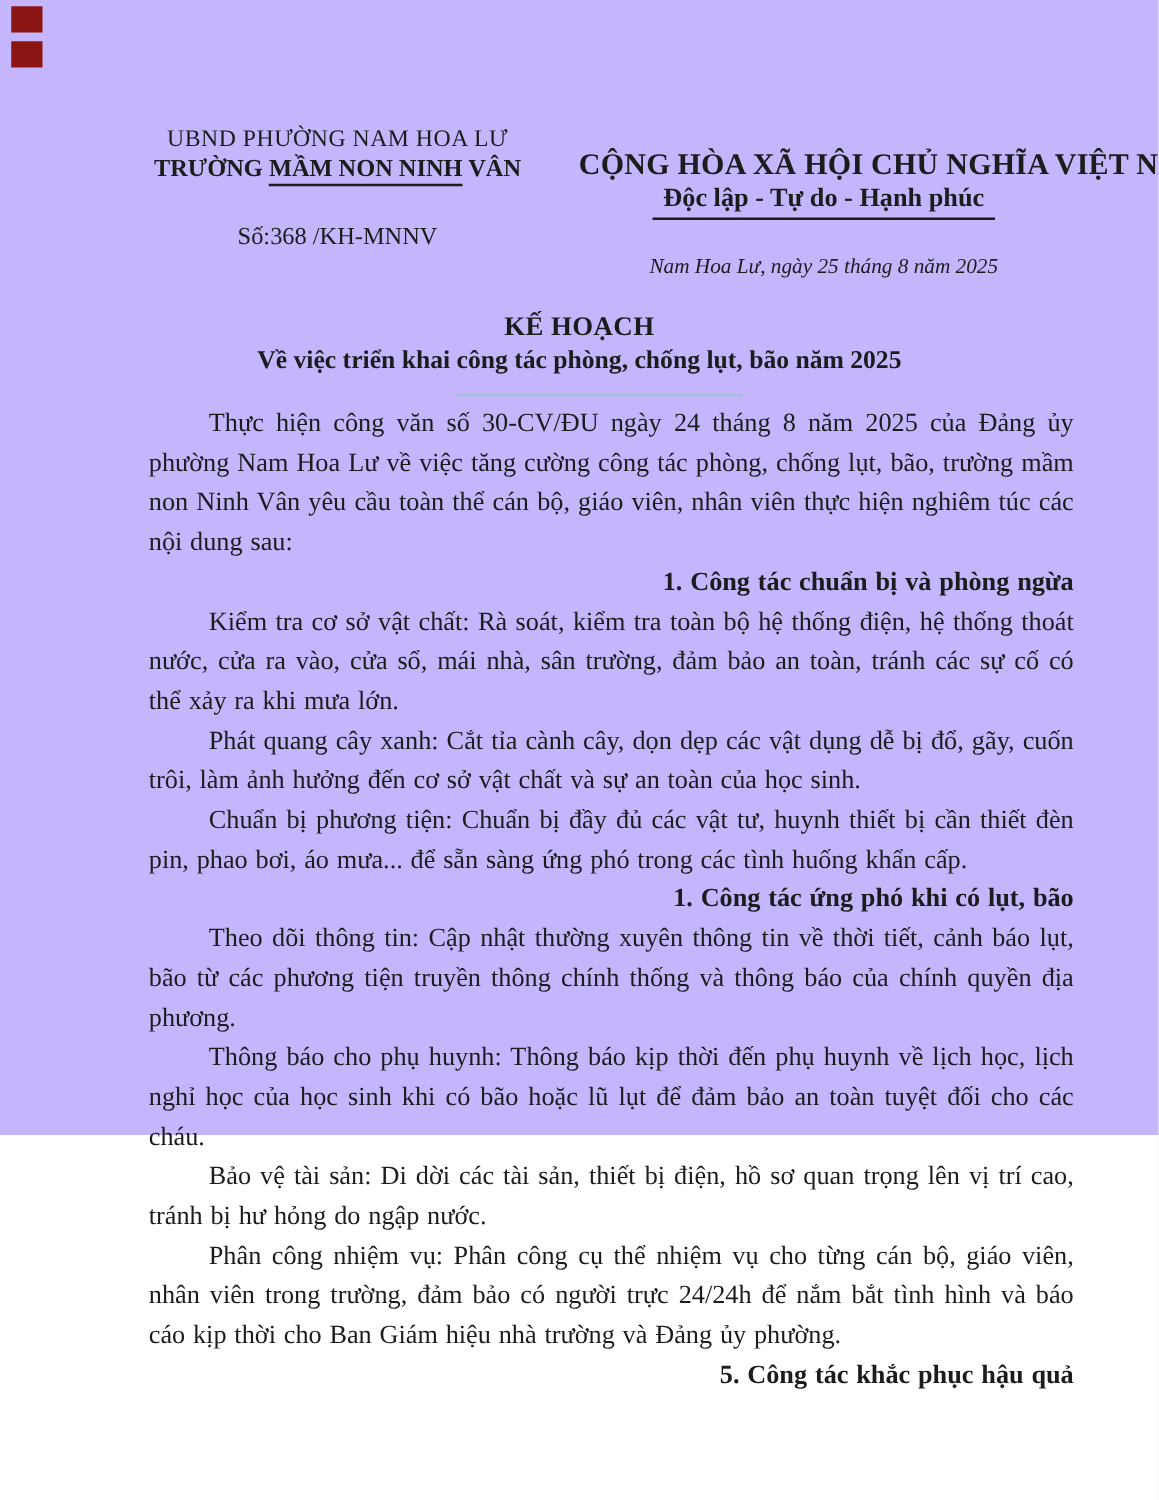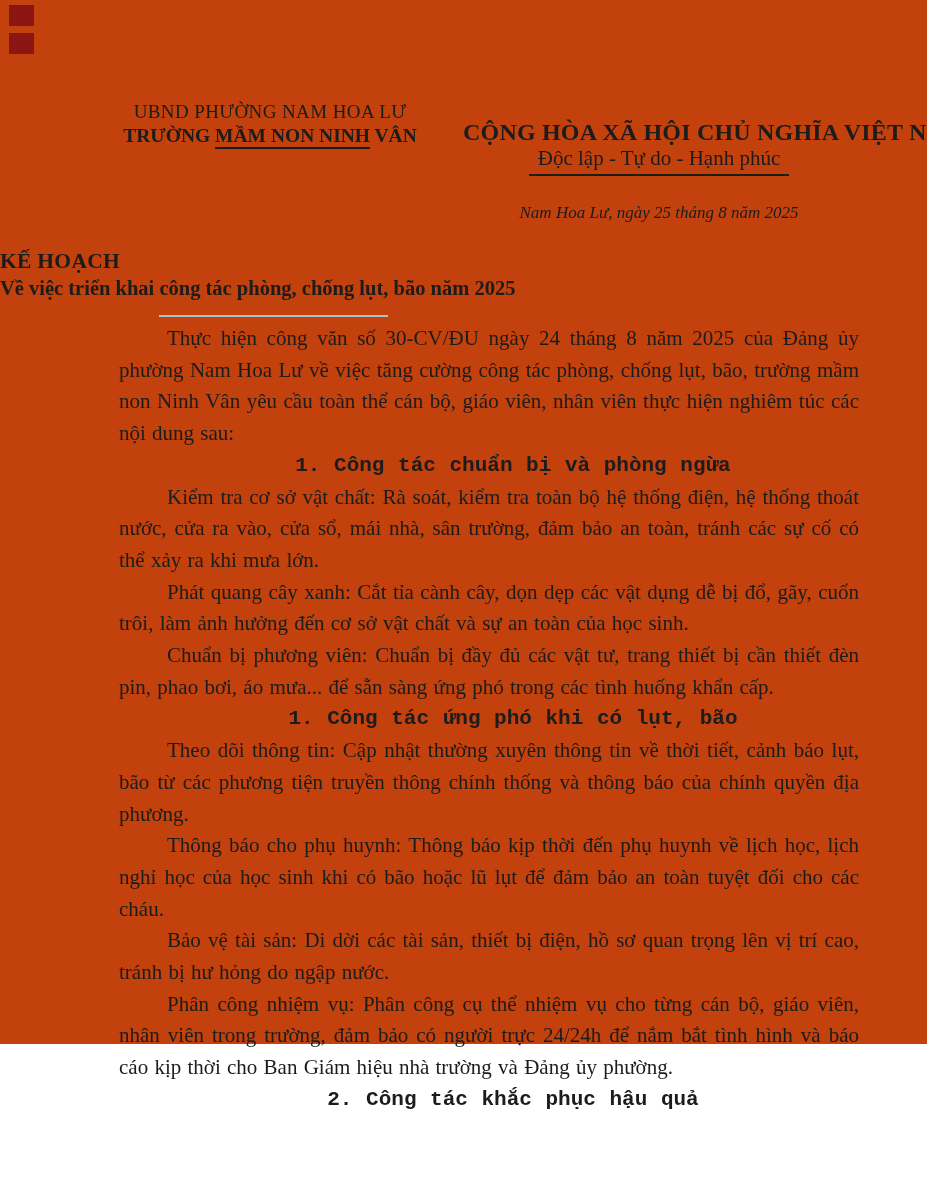--- a/index.html
+++ b/index.html
@@ -10,22 +10,22 @@
   body {
     width: 927px;
     height: 1200px;
     overflow: hidden;
     font-family: "Liberation Serif", "DejaVu Serif", serif;
     color: #1c1c1c;
   }
   .page {
     position: relative;
     width: 927px;
-    height: 1044px;
-    background: #c2410c;
+    height: 908px;
+    background: #c4b5fd;
   }
   
   .corner-marks {
     position: absolute;
     top: 5px;
     left: 9px;
   }
   .corner-mark {
     width: 25px;
     height: 21px;
@@ -72,36 +72,37 @@
     font-size: 24px;
     font-weight: bold;
     line-height: 23px;
     letter-spacing: 0.2px;
     white-space: nowrap;
     margin-top: 21px;
   }
   .hr-line2 {
     margin-top: 2px;
     font-size: 21px;
-    font-weight: normal;
+    font-weight: bold;
     white-space: nowrap;
   }
   .hr-line2 .u-wide {
     display: inline-block;
     border-bottom: 2px solid #1c1c1c;
     padding: 0 9px 3px 9px;
   }
   .date-line {
     margin-top: 27px;
     font-style: italic;
     font-size: 17px;
     white-space: nowrap;
   }
 
   .title-block {
+    text-align: center;
     margin-top: 25px;
   }
   .title-1 {
     font-size: 21.5px;
     font-weight: bold;
     line-height: 26px;
     letter-spacing: 0.3px;
   }
   .title-2 {
     font-size: 20.5px;
@@ -122,58 +123,58 @@
     line-height: 31.7px;
     text-align: justify;
     word-spacing: 1px;
   }
   .doc-body p {
     margin: 0;
     text-indent: 48px;
   }
   .doc-body p.h {
     font-weight: bold;
-    text-align: center;
-    font-family: Liberation Mono, monospace;
+    text-align: right;
   }
 </style>
 </head>
 <body>
 
 <div class="page">
 
   <div class="corner-marks">
     <div class="corner-mark" style="background: rgb(139, 21, 18);"></div>
     <div class="corner-mark" style="background: rgb(139, 21, 18);"></div>
   </div>
 
   <div class="header">
     <div class="header-left">
       <div class="hl-line1">UBND PHƯỜNG NAM HOA LƯ</div>
       <div class="hl-line2"><span>TRƯỜNG </span><span class="u-black">MẦM NON NINH</span><span> VÂN</span></div>
+      <div class="doc-number">Số:368 /KH-MNNV</div>
     </div>
     <div class="header-right">
       <div class="hr-line1">CỘNG HÒA XÃ HỘI CHỦ NGHĨA VIỆT NAM</div>
       <div class="hr-line2"><span class="u-wide">Độc lập - Tự do - Hạnh phúc</span></div>
       <div class="date-line">Nam Hoa Lư, ngày 25 tháng 8 năm 2025</div>
     </div>
   </div>
 
   <div class="title-block">
     <div class="title-1">KẾ HOẠCH</div>
     <div class="title-2"><span>Về việc triển khai </span><span class="u-blue" style="border-bottom-color: rgb(163, 194, 214);">công tác phòng, chống lụt,</span><span> bão năm 2025</span></div>
   </div>
 
   <div class="doc-body">
       <p>Thực hiện công văn số 30-CV/ĐU ngày 24 tháng 8 năm 2025 của Đảng ủy phường Nam Hoa Lư về việc tăng cường công tác phòng, chống lụt, bão, trường mầm non Ninh Vân yêu cầu toàn thể cán bộ, giáo viên, nhân viên thực hiện nghiêm túc các nội dung sau:</p>
       <p class="h">1. Công tác chuẩn bị và phòng ngừa</p>
       <p>Kiểm tra cơ sở vật chất: Rà soát, kiểm tra toàn bộ hệ thống điện, hệ thống thoát nước, cửa ra vào, cửa sổ, mái nhà, sân trường, đảm bảo an toàn, tránh các sự cố có thể xảy ra khi mưa lớn.</p>
       <p>Phát quang cây xanh: Cắt tỉa cành cây, dọn dẹp các vật dụng dễ bị đổ, gãy, cuốn trôi, làm ảnh hưởng đến cơ sở vật chất và sự an toàn của học sinh.</p>
-      <p>Chuẩn bị phương viên: Chuẩn bị đầy đủ các vật tư, trang thiết bị cần thiết đèn pin, phao bơi, áo mưa... để sẵn sàng ứng phó trong các tình huống khẩn cấp.</p>
+      <p>Chuẩn bị phương tiện: Chuẩn bị đầy đủ các vật tư, huynh thiết bị cần thiết đèn pin, phao bơi, áo mưa... để sẵn sàng ứng phó trong các tình huống khẩn cấp.</p>
       <p class="h">1. Công tác ứng phó khi có lụt, bão</p>
       <p>Theo dõi thông tin: Cập nhật thường xuyên thông tin về thời tiết, cảnh báo lụt, bão từ các phương tiện truyền thông chính thống và thông báo của chính quyền địa phương.</p>
       <p>Thông báo cho phụ huynh: Thông báo kịp thời đến phụ huynh về lịch học, lịch nghỉ học của học sinh khi có bão hoặc lũ lụt để đảm bảo an toàn tuyệt đối cho các cháu.</p>
       <p>Bảo vệ tài sản: Di dời các tài sản, thiết bị điện, hồ sơ quan trọng lên vị trí cao, tránh bị hư hỏng do ngập nước.</p>
       <p>Phân công nhiệm vụ: Phân công cụ thể nhiệm vụ cho từng cán bộ, giáo viên, nhân viên trong trường, đảm bảo có người trực 24/24h để nắm bắt tình hình và báo cáo kịp thời cho Ban Giám hiệu nhà trường và Đảng ủy phường.</p>
-      <p class="h">2. Công tác khắc phục hậu quả</p>
+      <p class="h">5. Công tác khắc phục hậu quả</p>
     </div>
 
 </div>
 
 </body></html>

